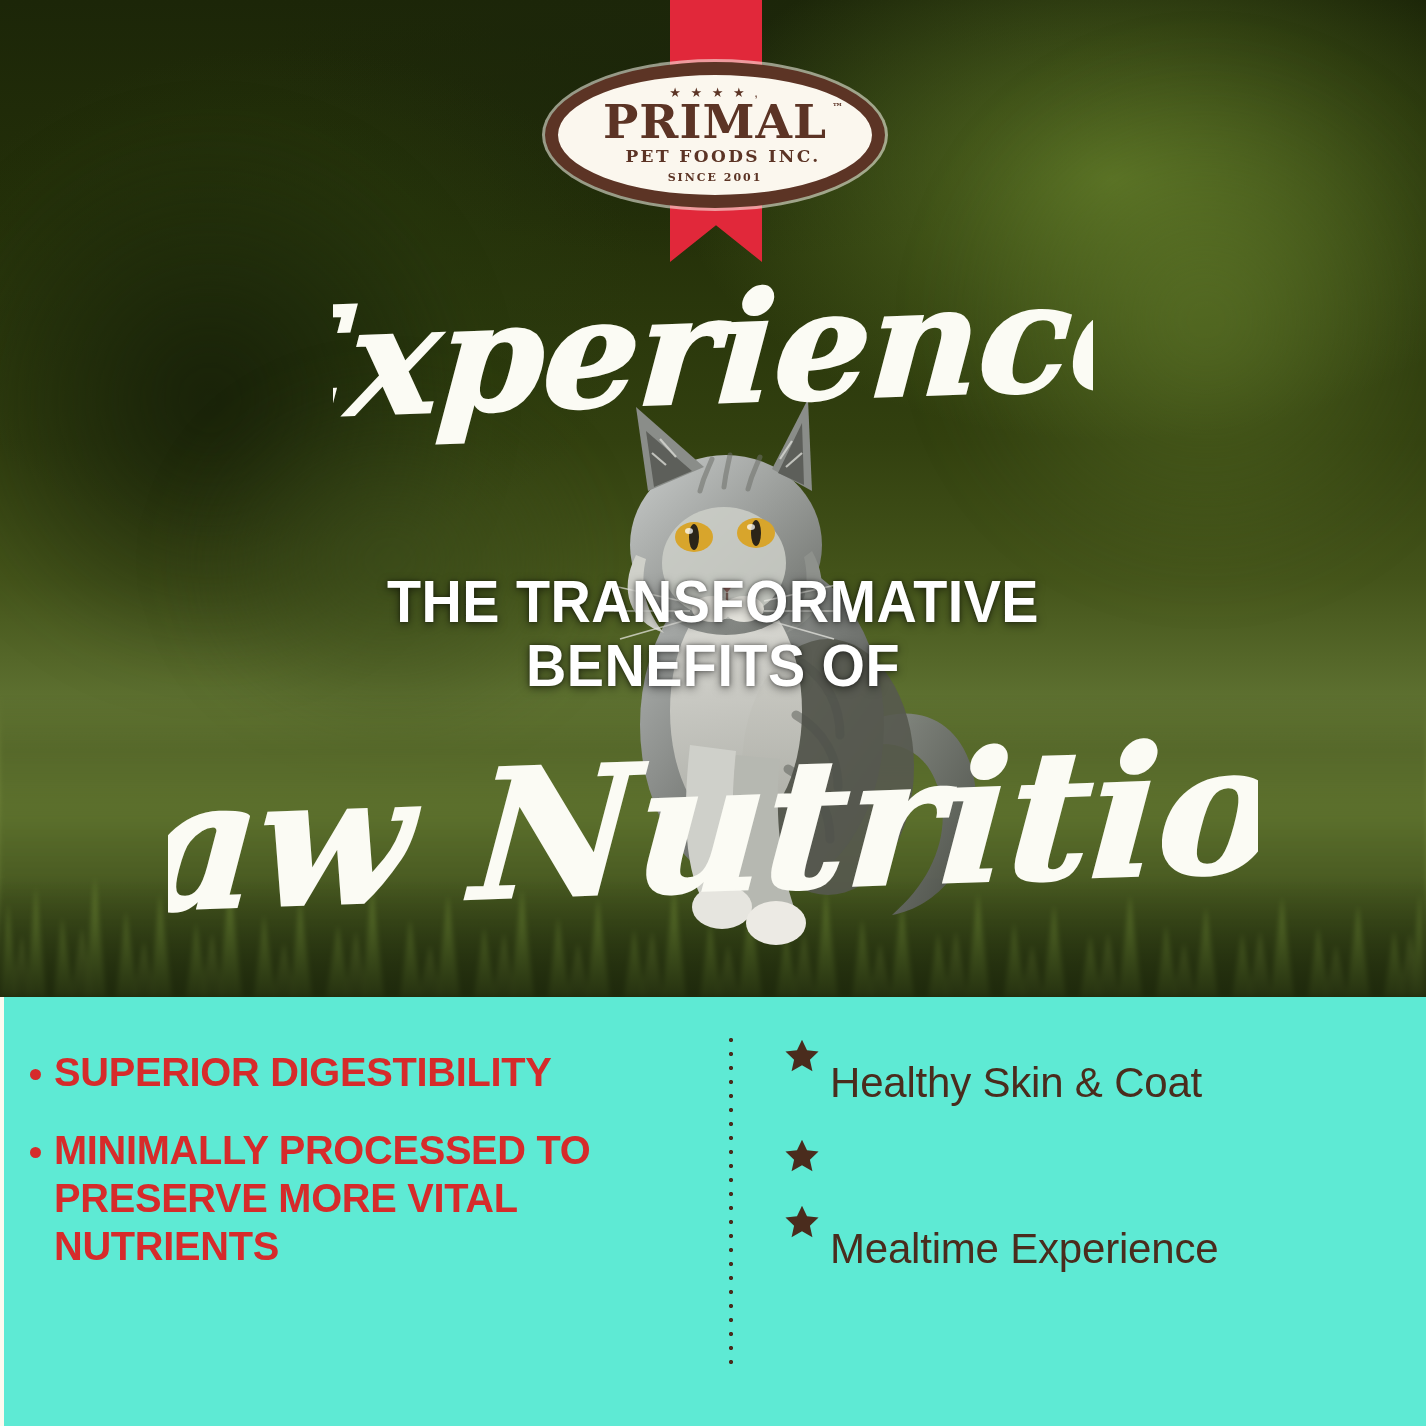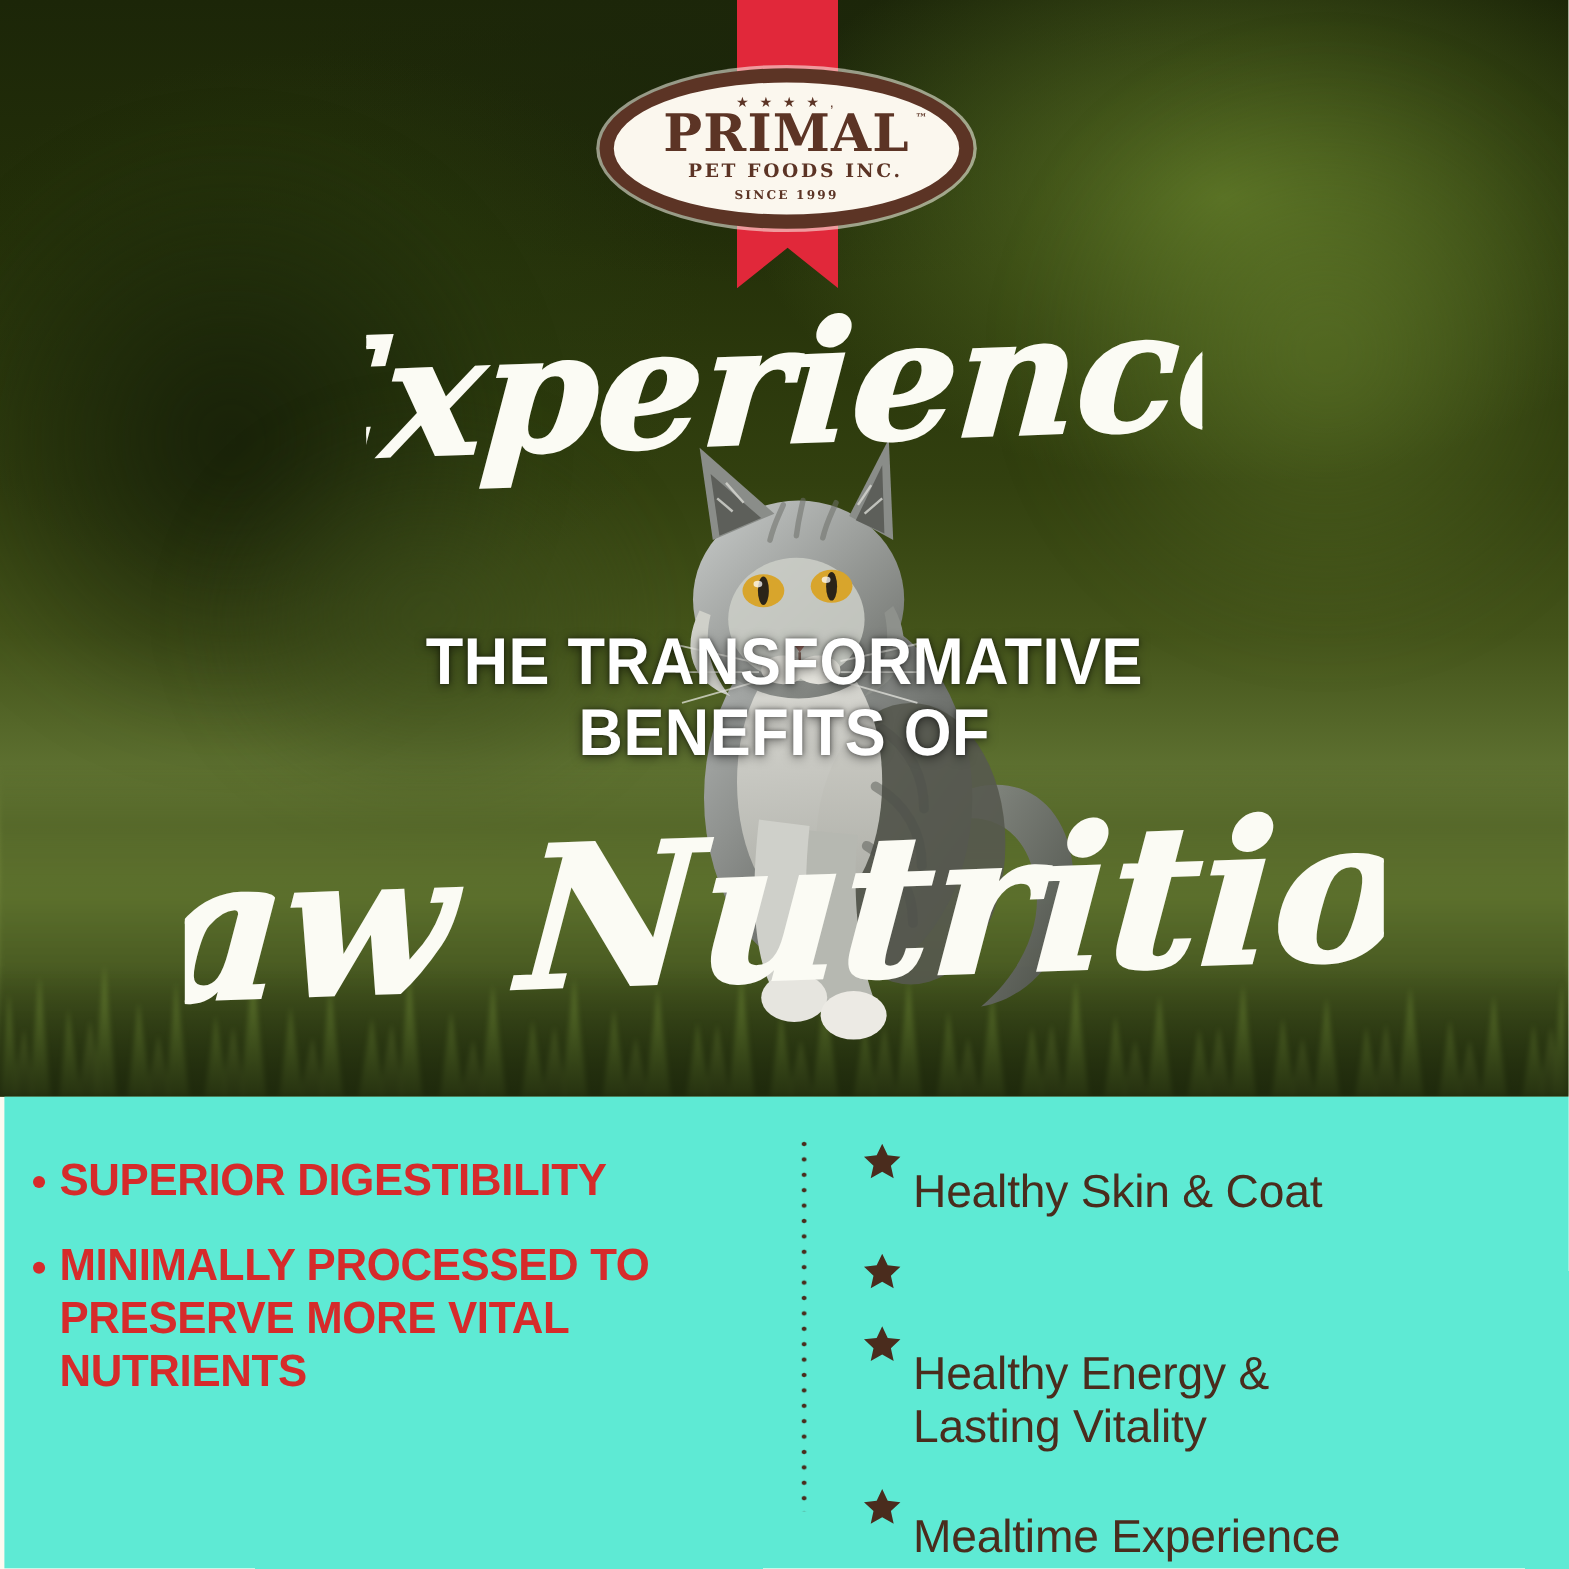--- a/index.html
+++ b/index.html
@@ -323,21 +323,21 @@
 
     <div class="logo">
       <div class="logo-oval"></div>
       <div class="logo-inner">
         <div class="logo-stars">★ ★ ★ ★ ,</div>
         <div class="logo-name">
           <span>PRIMAL</span>
           <span class="logo-tm">™</span>
         </div>
         <div class="logo-sub">PET FOODS INC.</div>
-        <div class="logo-since">SINCE 1999</div>
+        <div class="logo-since">SINCE 2001</div>
       </div>
     </div>
 
     <div class="script-top">
       <svg viewBox="0 0 760 200" xmlns="http://www.w3.org/2000/svg">
         <text id="scriptTop" x="380" y="150" text-anchor="middle" font-family="DejaVu Serif, serif" font-style="italic" font-weight="700" font-size="150" fill="#FBFBF4" transform="rotate(-2 380 140) skewX(-6)" style="paint-order:stroke; stroke:#FBFBF4; stroke-width:3px;">Experience</text>
       </svg>
     </div>
 
     <div class="mid-head">
@@ -382,26 +382,17 @@
               <path d="M20 3 L25.6 14.8 L38.4 16.2 L28.8 25.2 L31.6 38 L20 31.4 L8.4 38 L11.2 25.2 L1.6 16.2 L14.4 14.8 Z" fill="#4A2C1D"></path>
             </svg>
         </span>
       </div>
       <div class="star-row">
         <span class="star-icon">
           <svg viewBox="0 0 40 40">
               <path d="M20 3 L25.6 14.8 L38.4 16.2 L28.8 25.2 L31.6 38 L20 31.4 L8.4 38 L11.2 25.2 L1.6 16.2 L14.4 14.8 Z" fill="#4A2C1D"></path>
             </svg>
         </span>
-        <span class="star-text" style="white-space:pre-line">Healthy Energy &amp;
-Lasting Vitality</span>
-      </div>
-      <div class="star-row">
-        <span class="star-icon">
-          <svg viewBox="0 0 40 40">
-              <path d="M20 3 L25.6 14.8 L38.4 16.2 L28.8 25.2 L31.6 38 L20 31.4 L8.4 38 L11.2 25.2 L1.6 16.2 L14.4 14.8 Z" fill="#4A2C1D"></path>
-            </svg>
-        </span>
         <span class="star-text">Mealtime Experience</span>
       </div>
     </div>
   </div>
 </div>
 
 </body></html>

